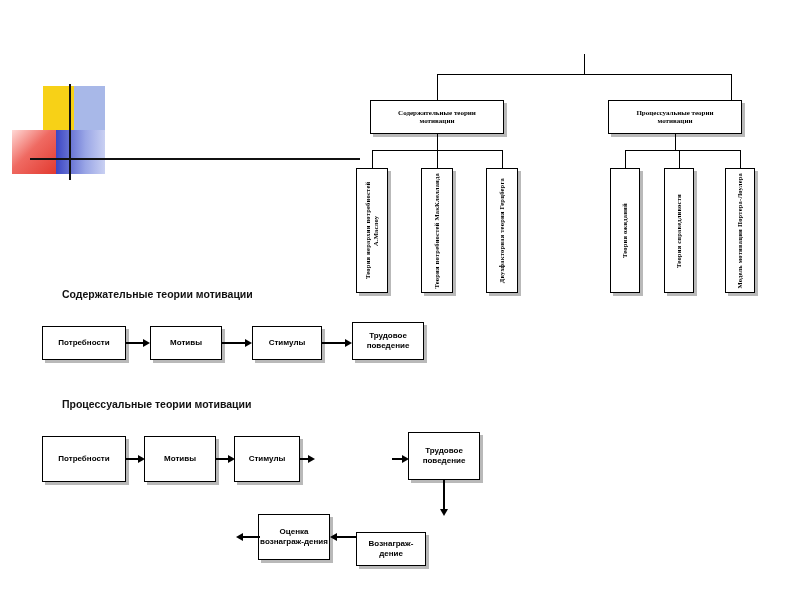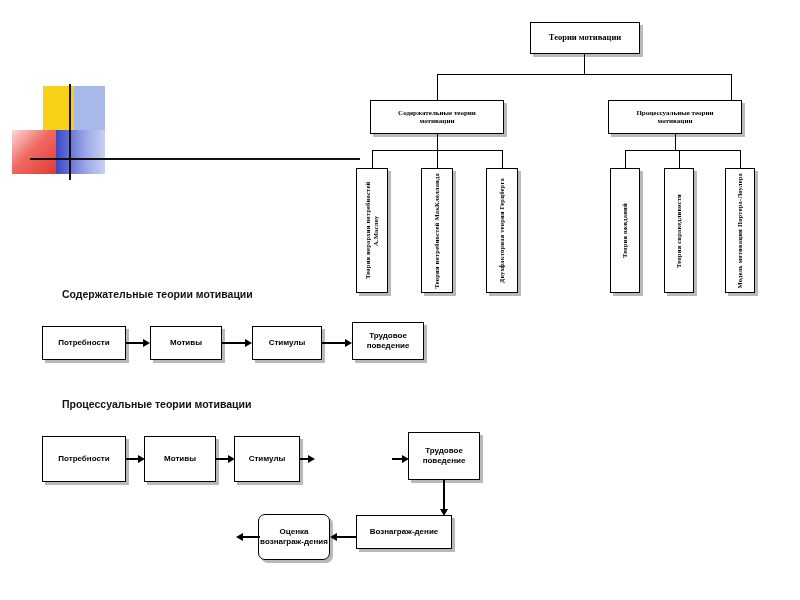--- a/index.html
+++ b/index.html
@@ -87,21 +87,20 @@
 
 <div class="canvas">
 
   <div class="deco deco-yellow"></div>
   <div class="deco deco-blue"></div>
   <div class="deco deco-grad"></div>
   <div class="deco deco-blue2"></div>
   <div class="deco deco-vline"></div>
   <div class="deco deco-hline"></div>
 
-  <div class="box sh b-bold mid" style="left:530px;top:22px;width:110px;height:32px;">Теории мотивации</div>
 
   <div class="ln lnv" style="left:584px;top:54px;height:20px;"></div>
 
   <div class="ln lnh" style="left:437px;top:74px;width:294px;"></div>
 
   <div class="ln lnv" style="left:437px;top:74px;height:26px;"></div>
   <div class="ln lnv" style="left:731px;top:74px;height:26px;"></div>
 
   <div class="box sh b-bold small" style="left:370px;top:100px;width:134px;height:34px;padding:2px;white-space:pre-line;">Содержательные теории
 мотивации</div>
@@ -182,22 +181,22 @@
   <div class="arrow" style="left:392px;top:455px;width:18px;height:8px;">
     <div class="shaft" style="left:0;top:3px;width:11px;height:2px;"></div>
     <div class="head head-r" style="left:10px;top:0;"></div>
   </div>
 
   <div class="arrow" style="left:440px;top:480px;width:8px;height:36px;">
     <div class="shaft" style="left:3px;top:0;width:2px;height:30px;"></div>
     <div class="head head-d" style="left:0;top:29px;"></div>
   </div>
 
-  <div class="fbox" style="left:356px;top:515px;width:96px;height:34px;">Вознаграж-дение</div>
-  <div class="fbox" style="left:258px;top:514px;width:72px;height:46px;border-radius:7px;">Оценка вознаграж-дения</div>
+  <div class="fbox" style="left:356px;top:532px;width:70px;height:34px;">Вознаграж-дение</div>
+  <div class="fbox" style="left:258px;top:514px;width:72px;height:46px;">Оценка вознаграж-дения</div>
 
   <div class="arrow" style="left:330px;top:533px;width:26px;height:8px;">
     <div class="shaft" style="left:7px;top:3px;width:19px;height:2px;"></div>
     <div class="head head-l" style="left:0;top:0;"></div>
   </div>
   <div class="arrow" style="left:236px;top:533px;width:24px;height:8px;">
     <div class="shaft" style="left:7px;top:3px;width:17px;height:2px;"></div>
     <div class="head head-l" style="left:0;top:0;"></div>
   </div>
 

